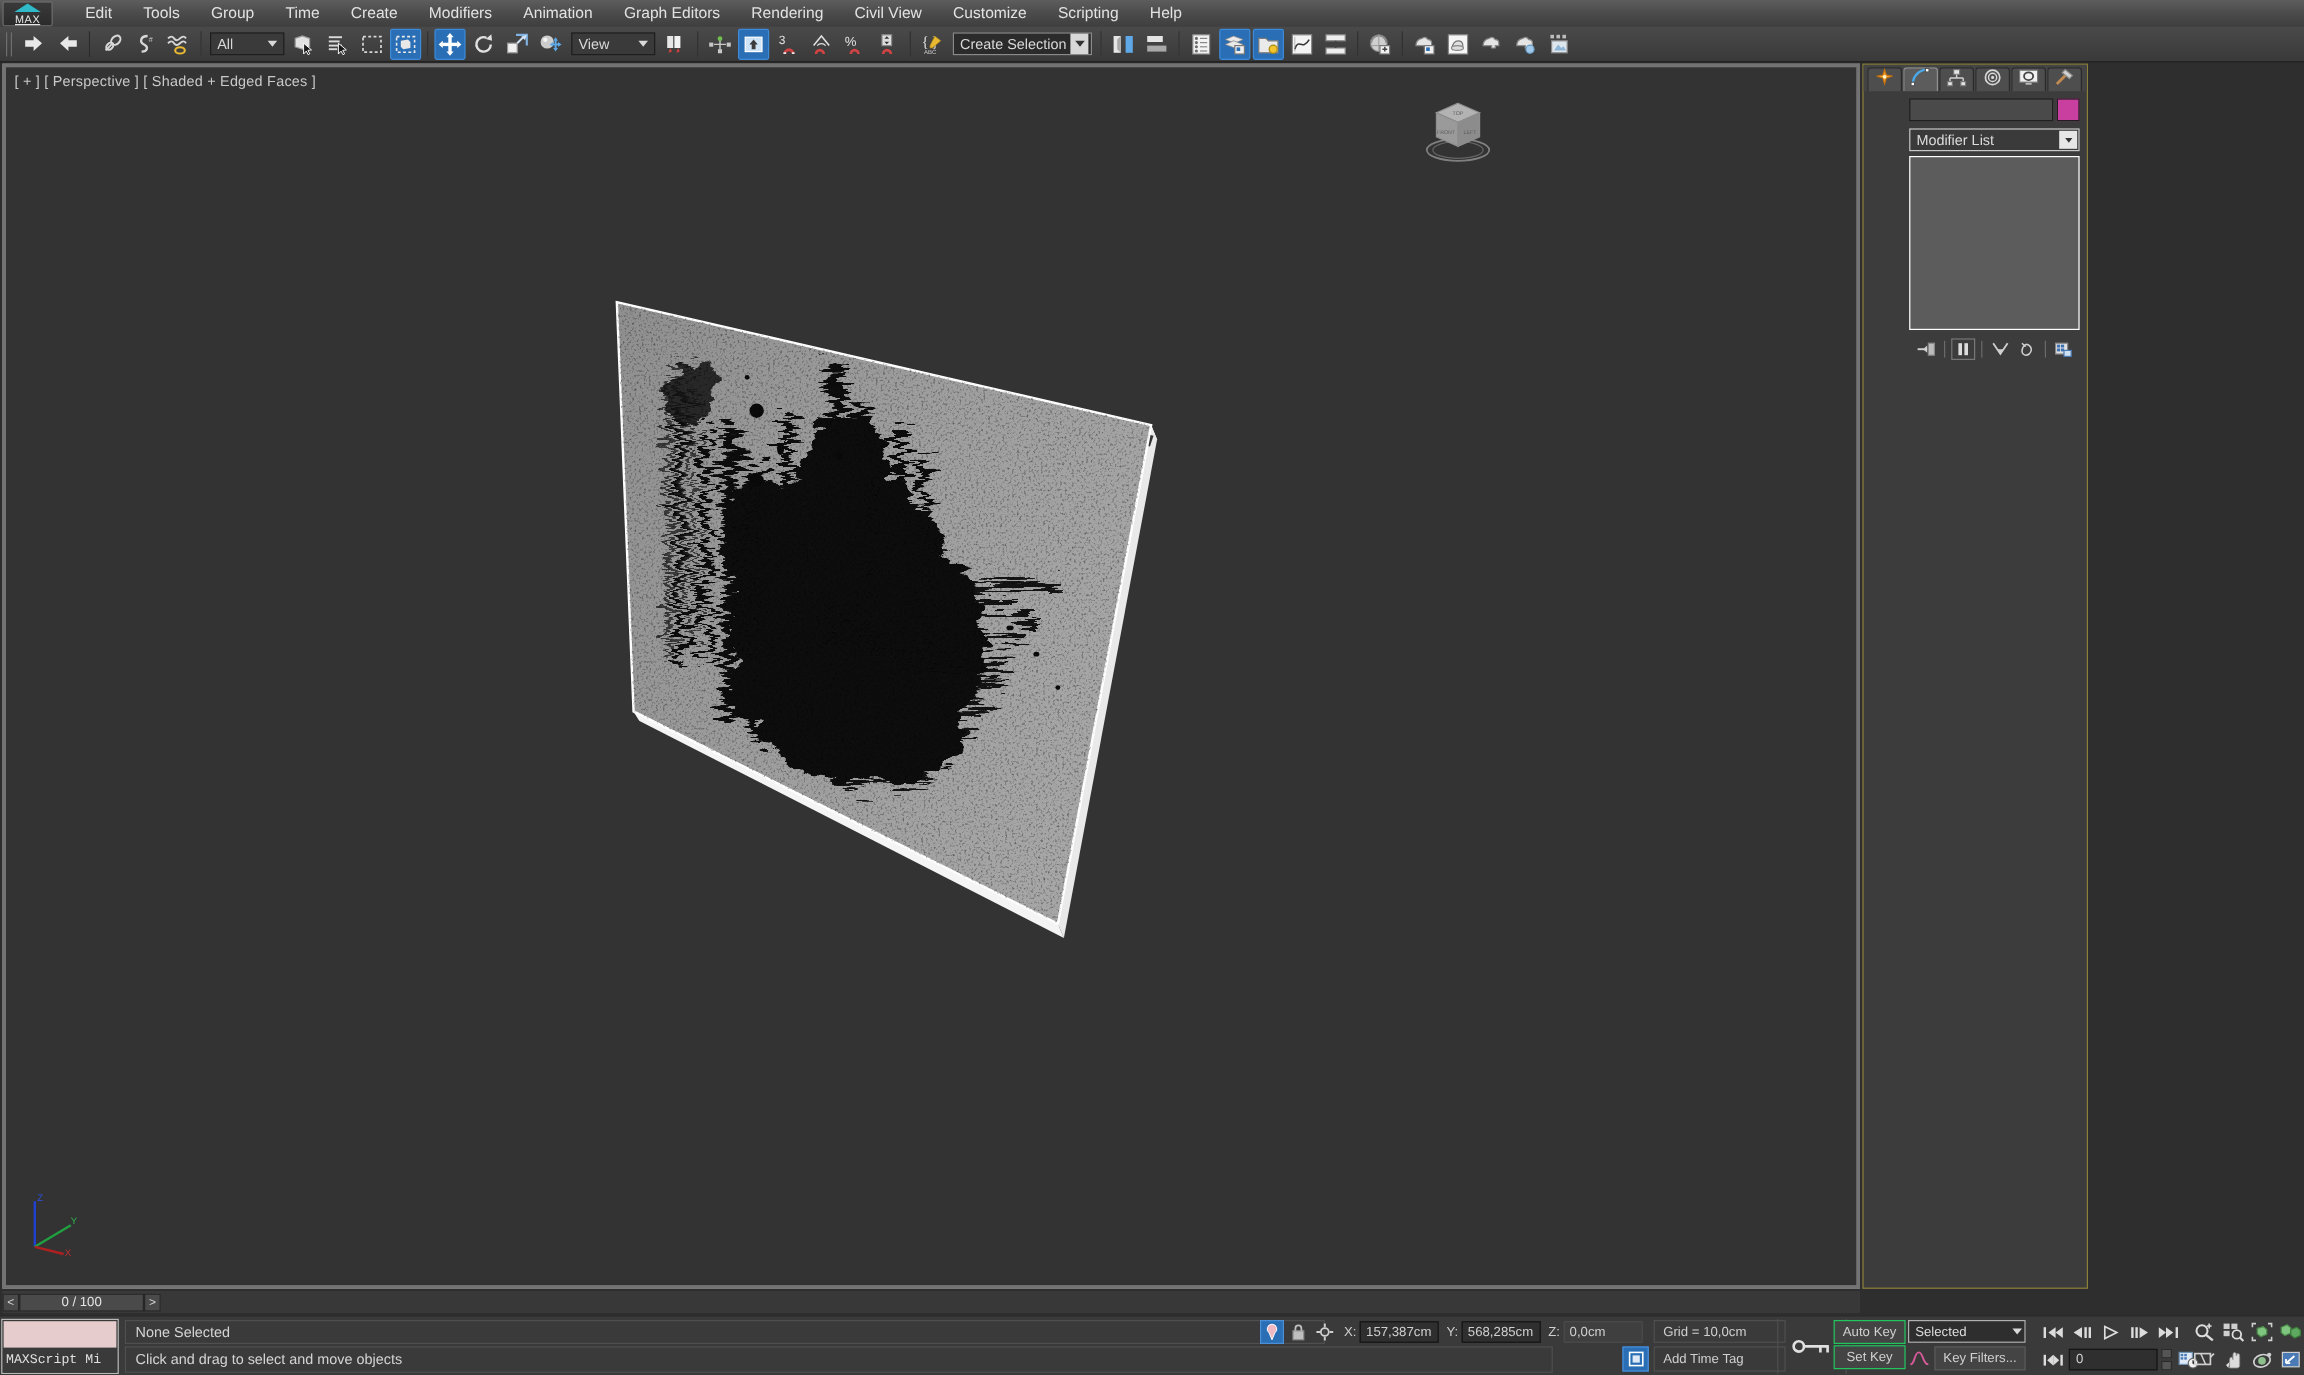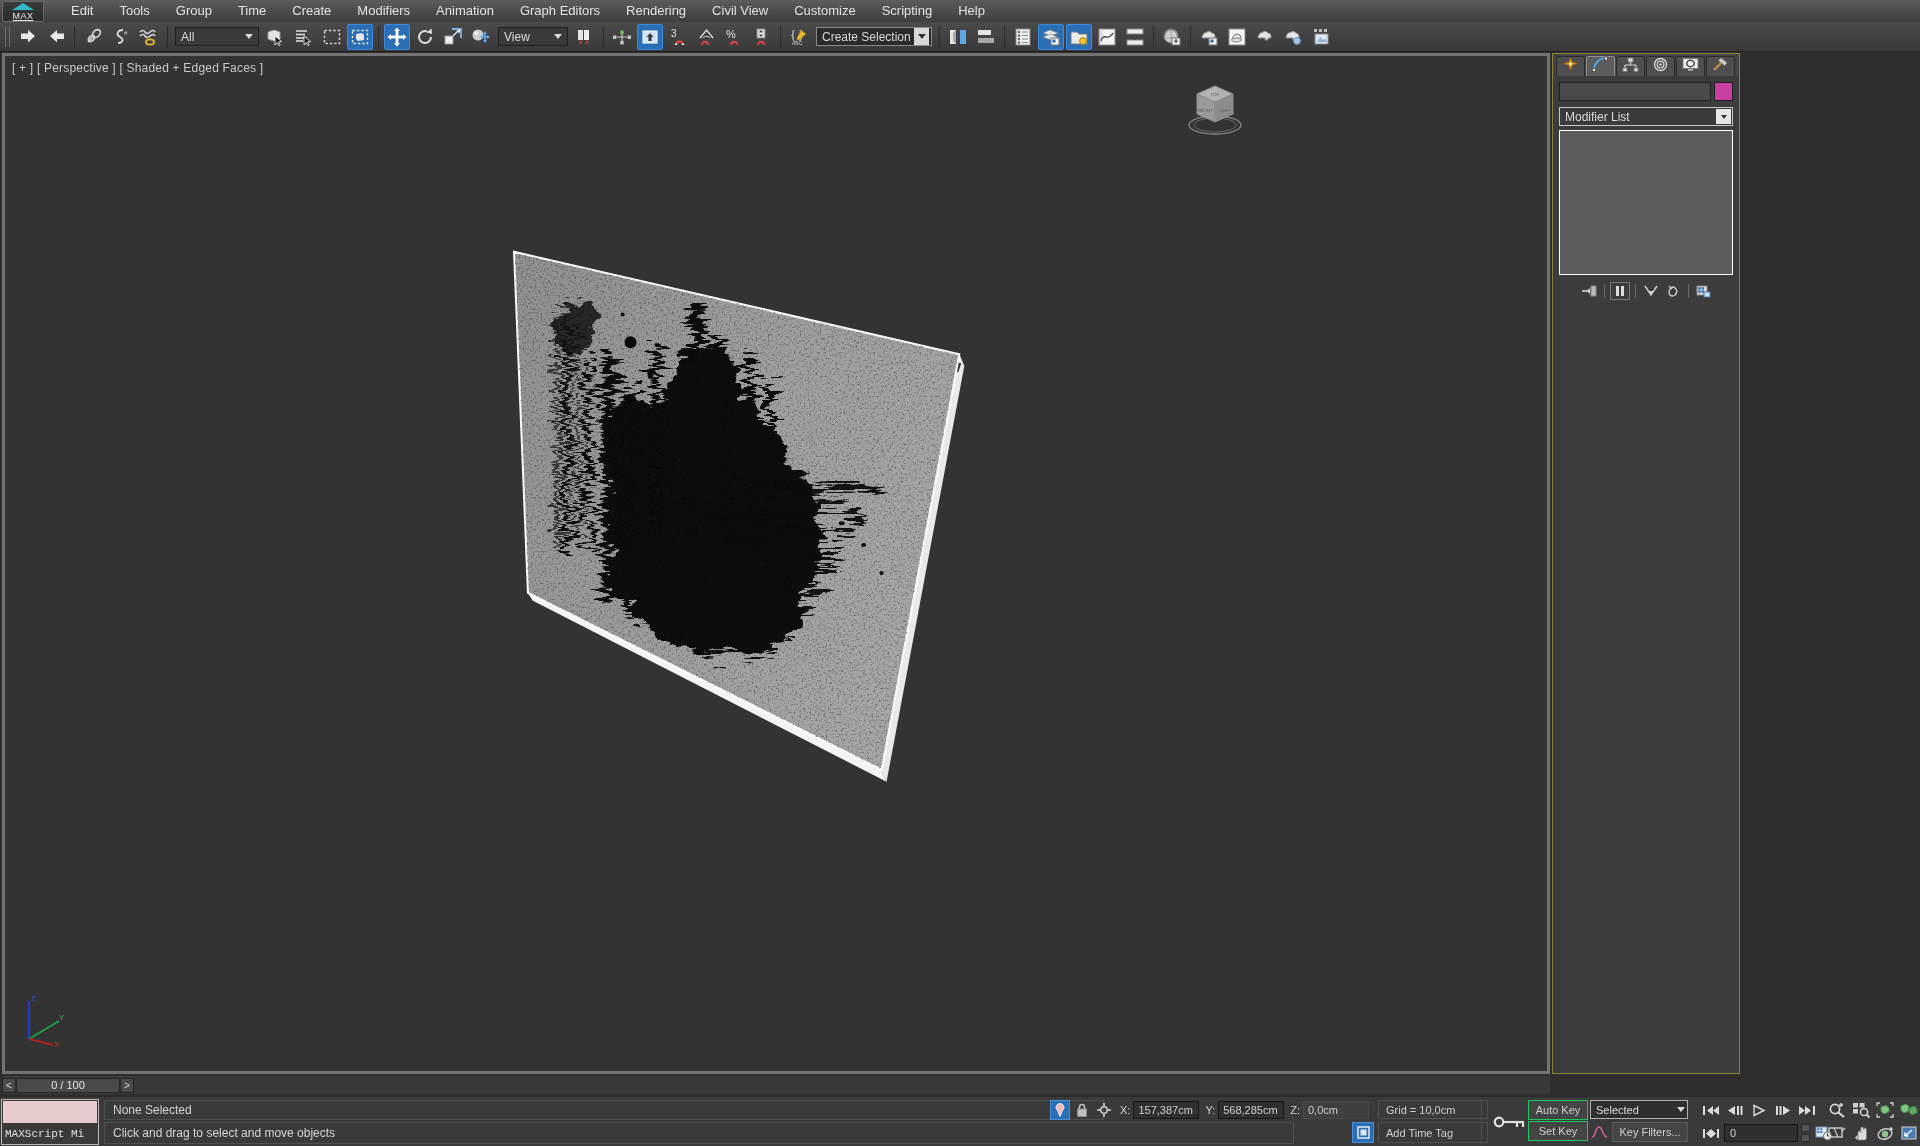--- a/index.html
+++ b/index.html
@@ -56,21 +56,21 @@
   .tb-combo{
     height:19px;background:#3a3a3a;border:1px solid #1e1e1e;
     display:flex;align-items:center;justify-content:space-between;
     font-size:12px;color:#d9d9d9;padding:0 2px 0 5px;margin:0 3px;
   }
   .tb-combo .cv{overflow:hidden;white-space:nowrap;}
   .caret{
     width:0;height:0;border-left:4px solid transparent;border-right:4px solid transparent;
     border-top:5px solid #d9d9d9;margin-left:5px;margin-right:3px;
   }
-  .combo-all{width:84px;}
+  .combo-all{width:62px;}
   .combo-view{width:70px;}
   .combo-sel{width:116px;background:#2b2b2b;border:1px solid #8a8a8a;}
   .combo-sel .arrowbox{
     width:17px;height:17px;background:#d8d8d8;display:flex;align-items:center;justify-content:center;
   }
   .combo-sel .arrowbox .caret{border-top-color:#333;margin:0;}
 
   
   .viewport-frame{
     position:absolute;left:2px;top:53px;width:1548px;height:1021px;
@@ -98,21 +98,21 @@
     position:absolute;left:1552px;top:53px;width:188px;height:1021px;
     background:#3c3c3c;border:1px solid #8a8038;border-left:1px solid #8a8038;
   }
   .cp-tabs{display:flex;height:22px;background:#444;padding-left:3px;padding-top:2px;}
   .cp-tab{
     width:29px;height:20px;margin-right:1px;background:#4e4e4e;
     border:1px solid #2a2a2a;border-bottom:none;border-radius:3px 3px 0 0;
     display:flex;align-items:center;justify-content:center;
   }
   .cp-tab.active{background:#5c5c5c;border-color:#8f8f8f;}
-  .cp-body{padding:6px 6px 0 6px;}
+  .cp-body{padding:6px 6px 0 6px;margin-left:32px;}
   .name-row{display:flex;align-items:center;gap:3px;}
   .name-field{
     flex:1;height:19px;background:#4a4a4a;border:1px solid #1f1f1f;
   }
   .color-swatch{width:19px;height:19px;background:#c83fa0;border:1px solid #1f1f1f;}
   .modlist{
     margin-top:6px;height:19px;background:#3a3a3a;border:1px solid #c8c8c8;
     display:flex;align-items:center;justify-content:space-between;
     font-size:12px;color:#dcdcdc;padding:0 1px 0 5px;
   }

